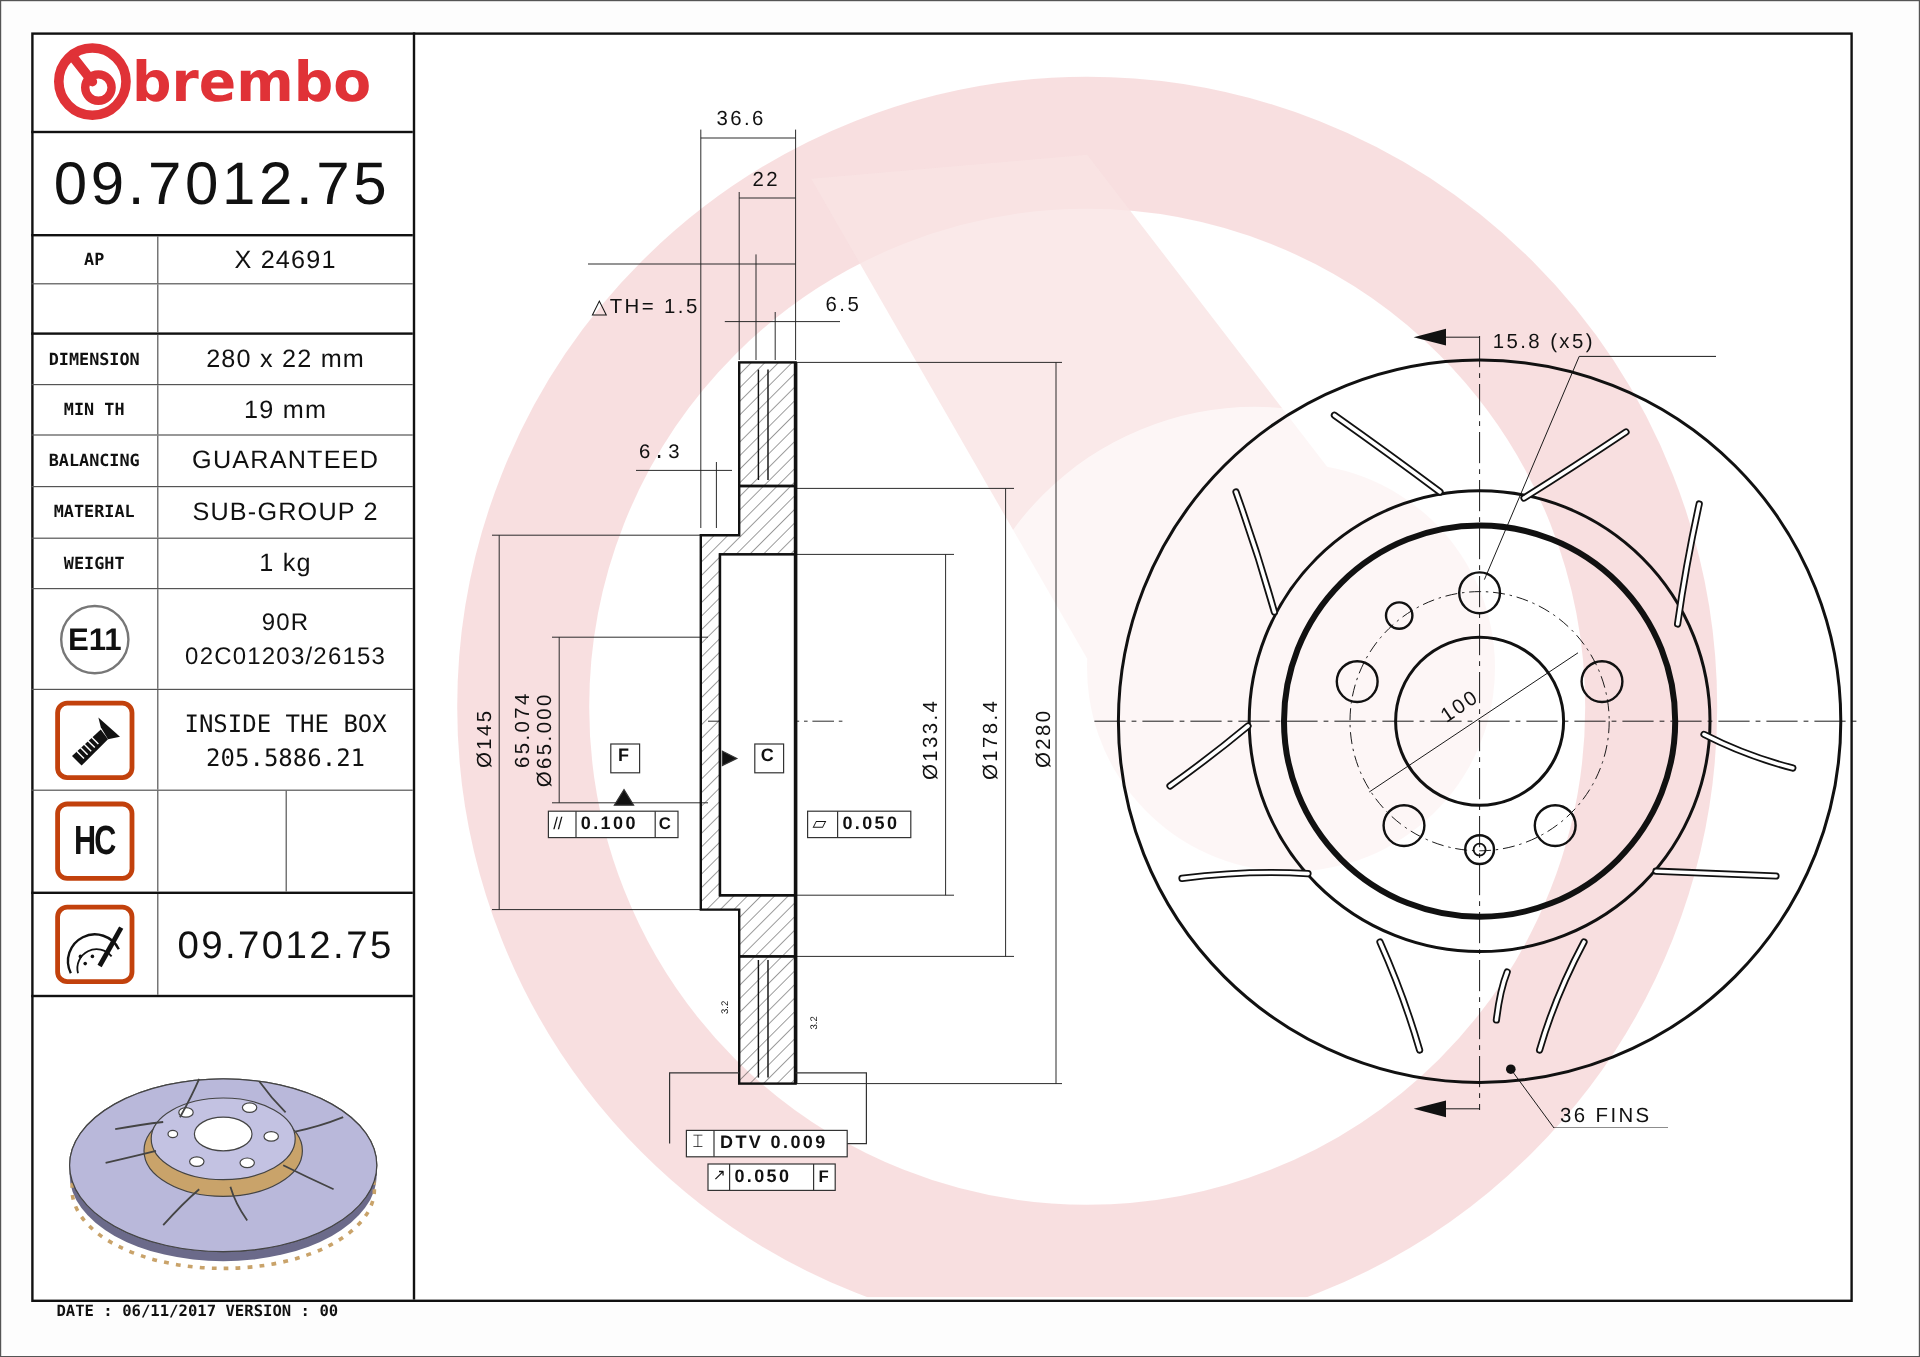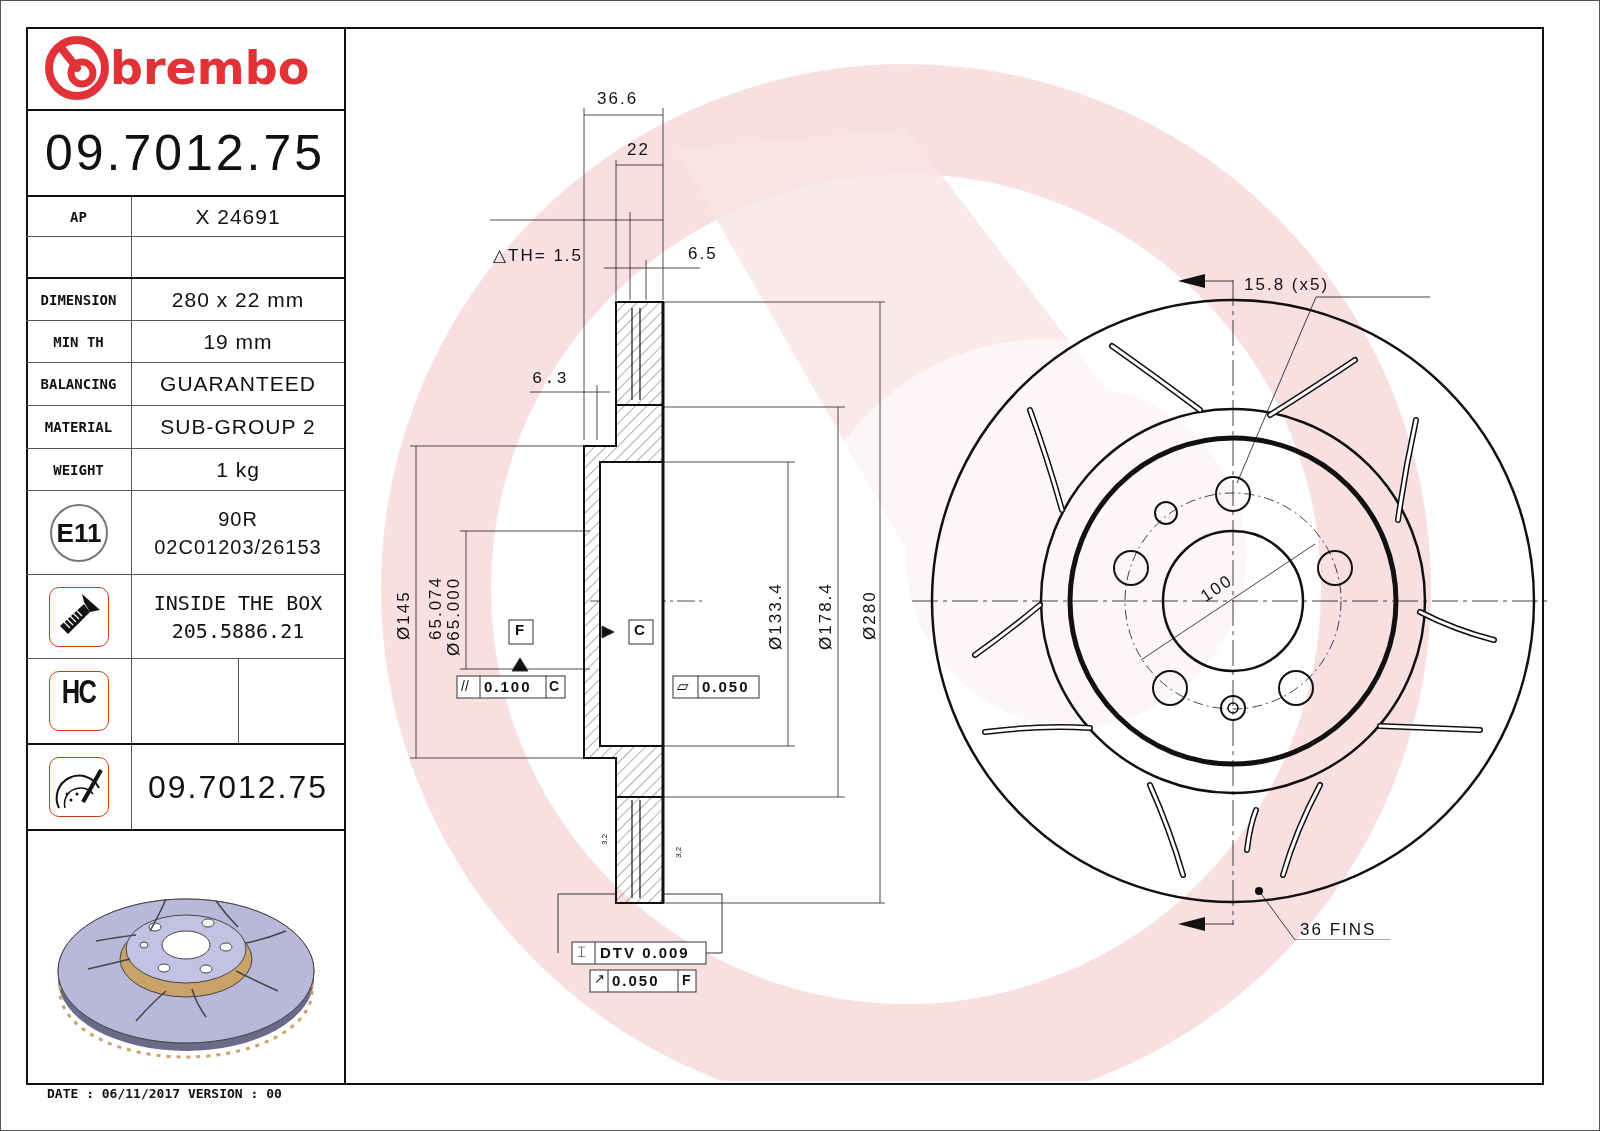--- a/index.html
+++ b/index.html
@@ -15,21 +15,21 @@
   .left-panel { position: absolute; left: 26px; top: 27px; width: 318px; height: 1056px; border-right: 2px solid #111; }
   .row { position: absolute; left: 0; width: 318px; border-bottom: 1px solid #555; box-sizing: border-box; }
   .row.thick { border-bottom: 2px solid #111; }
   .cell-label { position: absolute; left: 0; top: 0; width: 106px; height: 100%; border-right: 1px solid #555; box-sizing: border-box;
     display: flex; align-items: center; justify-content: center; font-family: "DejaVu Sans Mono", monospace; font-weight: bold; font-size: 14px; letter-spacing: 0px; }
   .cell-value { position: absolute; left: 106px; top: 0; right: 0; height: 100%;
     display: flex; align-items: center; justify-content: center; flex-direction: column; font-size: 21px; letter-spacing: 1px; }
   .logo { display: flex; align-items: center; height: 100%; padding-left: 18px; }
   .logo-text { color: #e03237; font-weight: bold; font-size: 46px; letter-spacing: 0px; font-family: "DejaVu Sans", sans-serif; }
   .part-no-big { font-size: 50px; letter-spacing: 3px; display: flex; align-items: center; justify-content: center; height: 100%; }
-  .icon-box { width: 58px; height: 58px; border: 1px solid #c2410c; border-radius: 10px; display: flex; align-items: flex-start; justify-content: center; background: #fff; }
+  .icon-box { width: 58px; height: 58px; border: 4px solid #c2410c; border-radius: 10px; display: flex; align-items: center; justify-content: center; background: #fff; }
   .date-line { position: absolute; left: 47px; top: 1086px; font-family: "DejaVu Sans Mono", monospace; font-weight: bold; font-size: 13px; }
   .dim { position: absolute; font-size: 17px; letter-spacing: 2px; white-space: nowrap; font-family: "Liberation Sans", sans-serif; }
   .dim.v { transform: rotate(-90deg); transform-origin: left top; }
   svg text { font-family: "Liberation Sans", sans-serif; }
 </style>
 </head>
 <body>
 
 <div class="page-border"></div>
 <div class="frame"></div>

